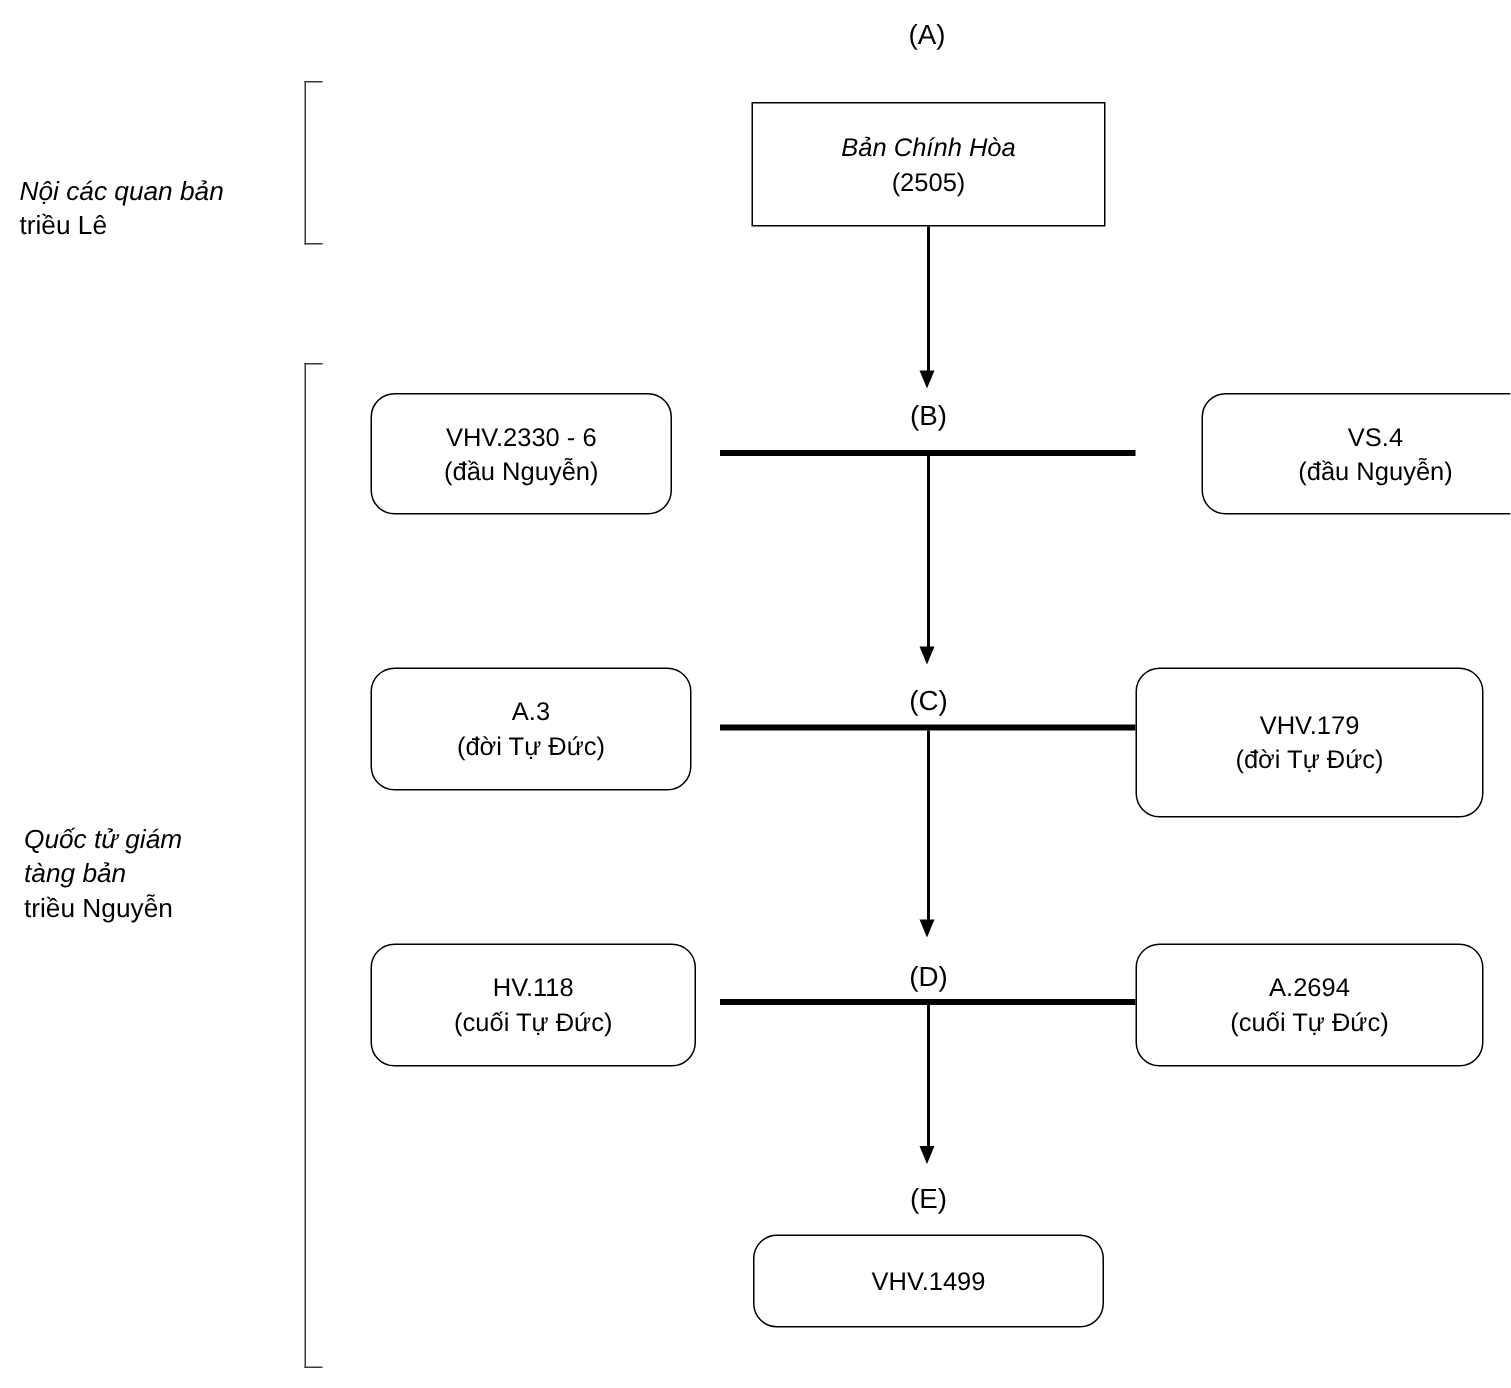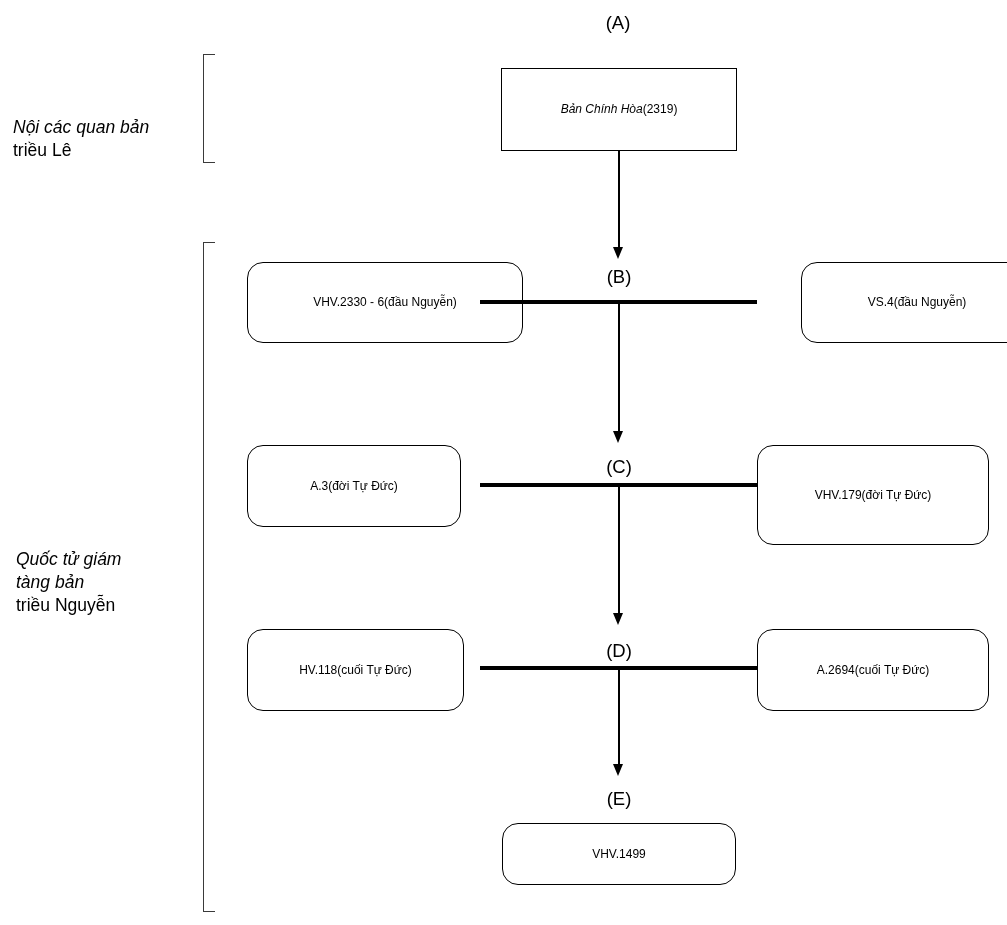--- a/index.html
+++ b/index.html
@@ -16,24 +16,25 @@
     color: #000000;
     overflow: hidden;
   }
   
   .node {
     position: absolute;
     box-sizing: border-box;
     border: 1.6px solid #000000;
     background: #ffffff;
     display: flex;
+    flex-direction: column;
     align-items: center;
     justify-content: center;
     text-align: left;
-    font-size: 12px;
+    font-size: 17px;
     line-height: 23px;
   }
   .node.rounded { border-radius: 16px; }
   .node .title, .node .subtitle { white-space: pre-line; }
   .italic { font-style: italic; }
   .sub-narrow { width: 170px; }
   
   .stage {
     position: absolute;
     width: 80px;
@@ -97,24 +98,24 @@
   </div>
 
   <div class="stage" style="left:578px; top:12px;">(A)</div>
   <div class="stage" style="left:579px; top:266px;">(B)</div>
   <div class="stage" style="left:579px; top:456px;">(C)</div>
   <div class="stage" style="left:579px; top:640px;">(D)</div>
   <div class="stage" style="left:579px; top:788px;">(E)</div>
 
   <div class="node" style="left:501px; top:68px; width:236px; height:83px;">
     <div class="title italic">Bản Chính Hòa</div>
-    <div class="subtitle">(2319)</div>
+    <div class="subtitle">(2505)</div>
   </div>
 
-  <div class="node rounded" style="left:247px; top:262px; width:276px; height:81px;">
+  <div class="node rounded" style="left:247px; top:262px; width:201px; height:81px;">
     <div class="title">VHV.2330 - 6</div>
     <div class="subtitle">(đầu Nguyễn)</div>
   </div>
   <div class="node rounded" style="left:757px; top:262px; width:232px; height:81px;margin-left:44px;">
     <div class="title">VS.4</div>
     <div class="subtitle">(đầu Nguyễn)</div>
   </div>
 
   <div class="node rounded" style="left:247px; top:445px; width:214px; height:82px;">
     <div class="title">A.3</div>

